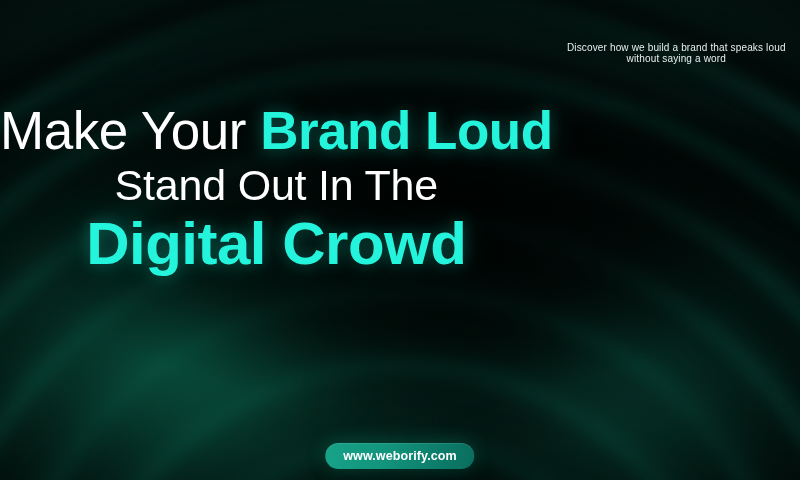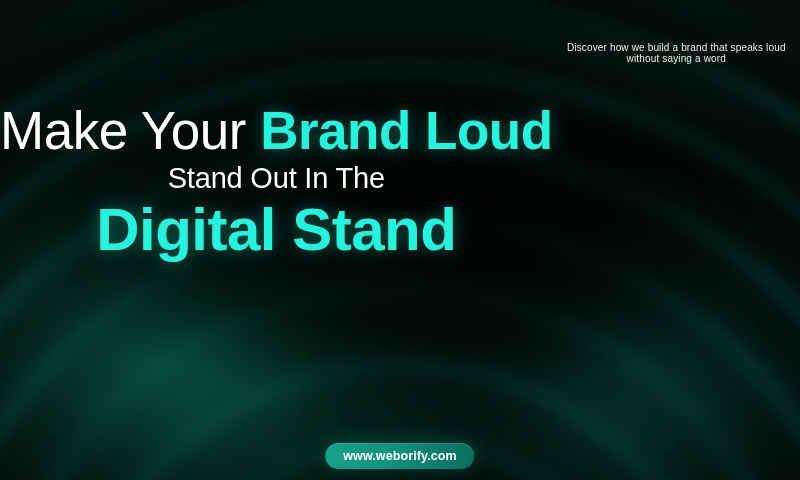--- a/index.html
+++ b/index.html
@@ -123,21 +123,21 @@
     display: block;
     white-space: nowrap;
   }
 
   .hl-line-1 {
     font-size: 53px;
     letter-spacing: -0.5px;
     margin-bottom: 7px;
   }
   .hl-line-2 {
-    font-size: 29px;
+    font-size: 43px;
     letter-spacing: -0.2px;
     margin-bottom: 7px;
   }
   .hl-line-3 {
     font-size: 60px;
     letter-spacing: -0.5px;
   }
 
   .t-light {
     color: #ffffff;
@@ -195,21 +195,21 @@
   <div class="vignette-edge"></div>
 
   <div class="content">
 
     <div class="headline">
 
       <span class="hl-line hl-line-1"><span class="t-light">Make Your </span><span class="t-accent">Brand Loud</span></span>
 
       <span class="hl-line hl-line-2"><span class="t-light">Stand Out In The</span></span>
 
-      <span class="hl-line hl-line-3"><span class="t-accent">Digital Stand</span></span>
+      <span class="hl-line hl-line-3"><span class="t-accent">Digital Crowd</span></span>
 
     </div>
 
     <div class="subtitle">Discover how we build a brand that speaks loud without saying a word</div>
 
   </div>
 
   <div class="badge">
     <span class="badge-text">www.weborify.com</span>
   </div>

